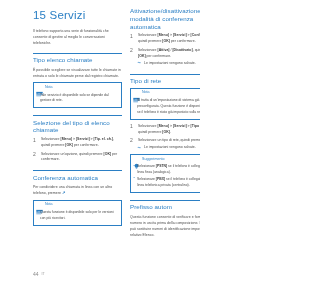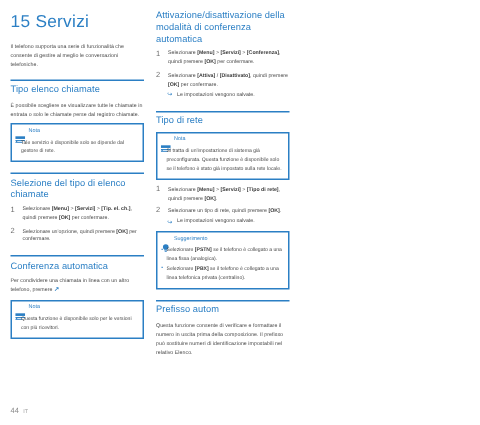--- a/index.html
+++ b/index.html
@@ -13,20 +13,21 @@
     font-family: "Liberation Sans", sans-serif;
     overflow: hidden;
   }
   .page {
     position: relative;
     width: 200px;
     height: 283px;
     box-sizing: border-box;
     padding: 7px 7px 0 7px;
     background: #ffffff;
+    margin-left: 26px;
   }
   .columns {
     display: flex;
     gap: 8px;
     height: 252px;
   }
   .col {
     width: 89px;
     flex: 0 0 89px;
   }

